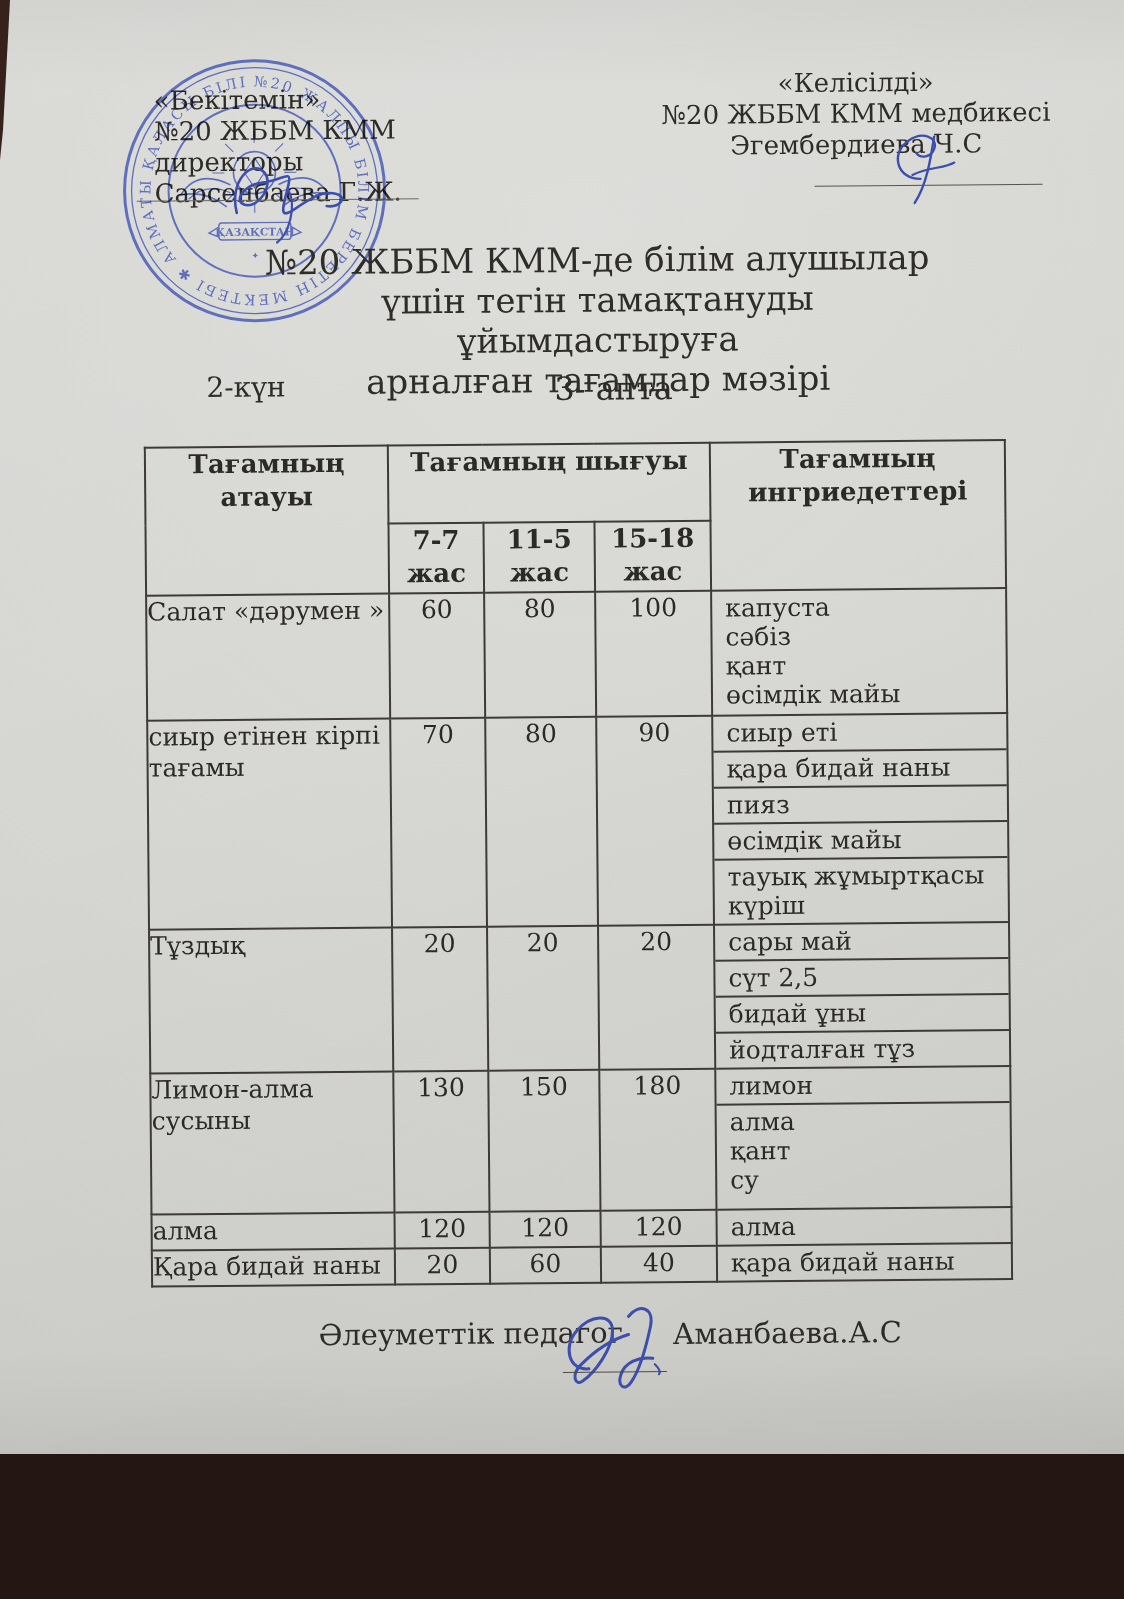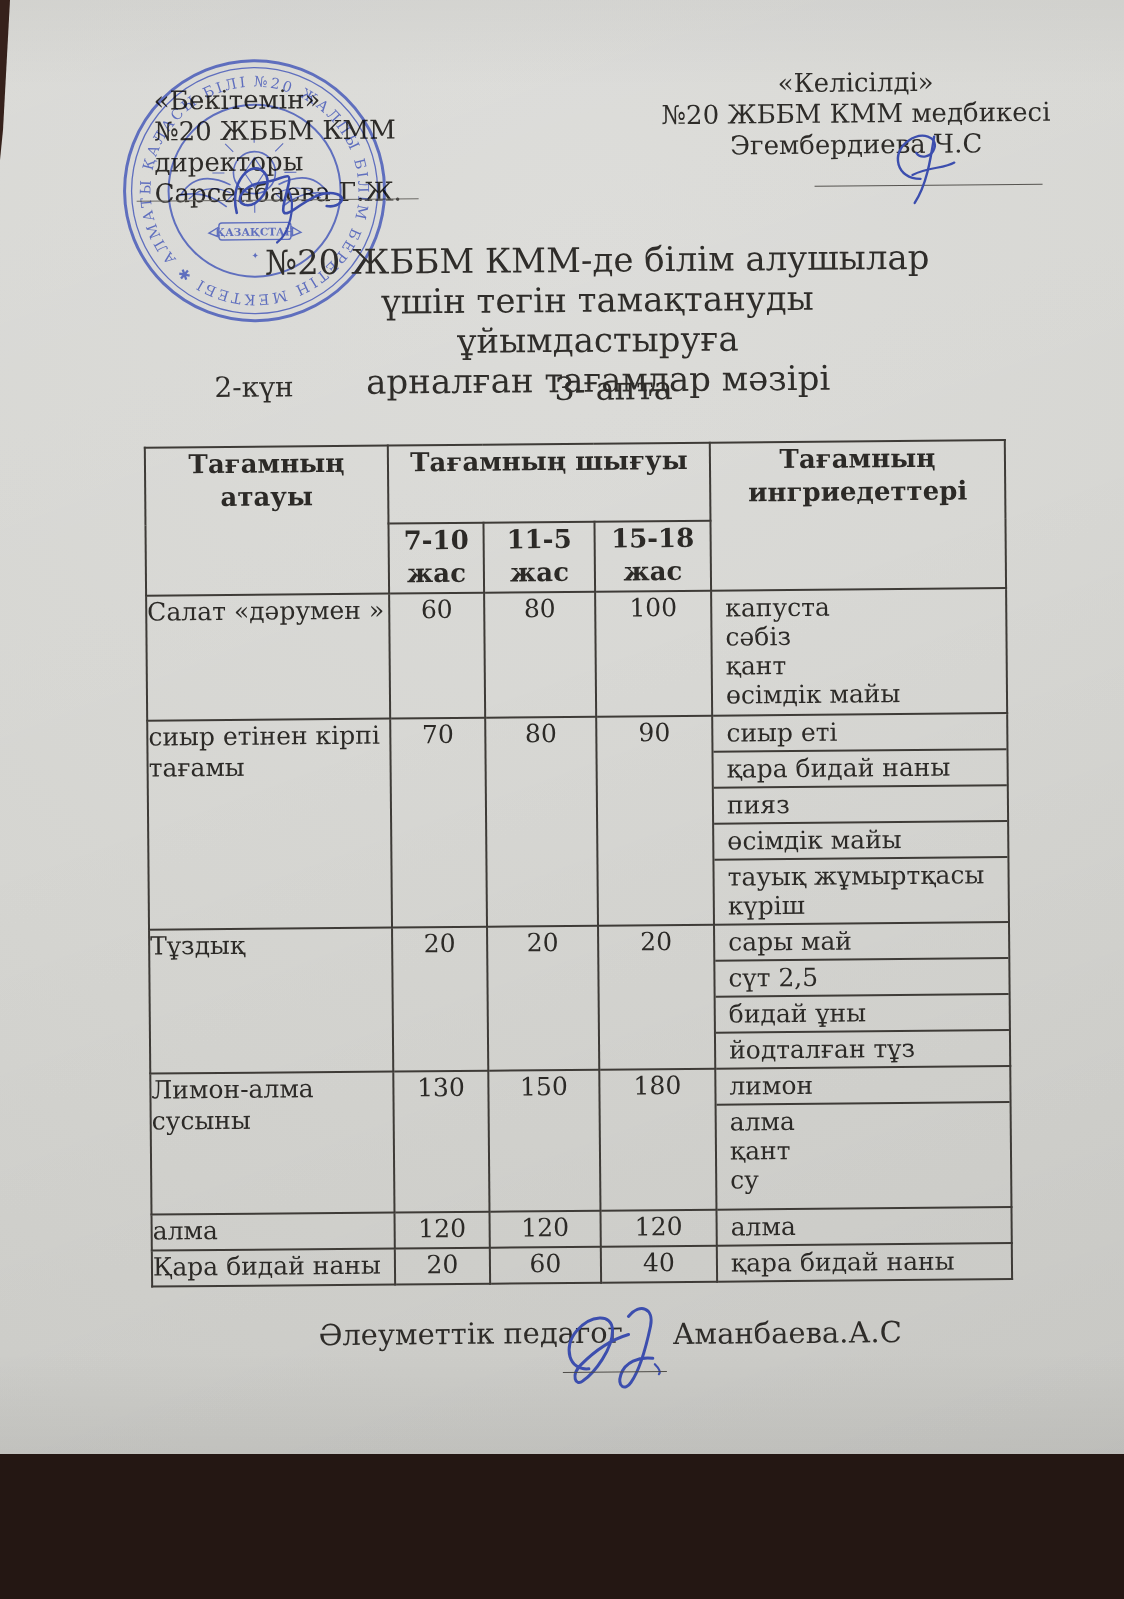--- a/index.html
+++ b/index.html
@@ -22,21 +22,21 @@
   .approve{left:158px;top:82px;width:360px;text-align:left;}
   .agree{left:660px;top:70px;width:400px;text-align:center;}
   .sigline{position:absolute;height:0;border-top:1.6px solid #63615d;}
   .sigline.l{left:140px;top:197px;width:282px;border-color:#6b6965;}
   .sigline.r{left:818px;top:188px;width:228px;border-color:#55534f;}
   .sigline.f{left:556px;top:1372px;width:104px;border-color:#4d4b47;}
 
   
   .title{position:absolute;left:250px;top:240px;width:700px;text-align:center;
          font-size:34px;line-height:40px;color:#2f2d2a;}
-  .daylbl{position:absolute;left:216px;top:368px;font-size:28px;}
+  .daylbl{position:absolute;left:208px;top:368px;font-size:28px;}
   .weeklbl{position:absolute;left:556px;top:370px;font-size:32px;}
 
   
   table.menu{position:absolute;left:145px;top:443px;border-collapse:collapse;table-layout:fixed;
              font-size:25px;color:#2c2a27;}
   table.menu td{border:2px solid #3e3b37;vertical-align:top;padding:0;}
   td.hname,td.hout,td.hage,td.hing{font-weight:bold;text-align:center;vertical-align:middle;font-size:26px;line-height:33px;}
   tr.h1{height:78px;} tr.h2{height:70px;}
   td.name{padding:2px 6px 0 10px;line-height:31px;}
   td.val{text-align:center;padding-top:2px;line-height:31px;}
@@ -140,21 +140,21 @@
         <col style="width:116px">
           <col style="width:295px">
       </colgroup>
       <tbody>
       <tr class="h1">
         <td class="hname" rowspan="2">Тағамның атауы</td>
         <td class="hout" colspan="3">Тағамның шығуы</td>
         <td class="hing" rowspan="2">Тағамның ингриедеттері</td>
       </tr>
       <tr class="h2">
-        <td class="hage">7-10 жас</td>
+        <td class="hage">7-7 жас</td>
         <td class="hage">11-5 жас</td>
         <td class="hage">15-18 жас</td>
       </tr>
 
       <tr class="r0">
         <td class="name">
           <div>Салат «дәрумен »</div>
         </td>
         <td class="val">60</td>
         <td class="val">80</td>

